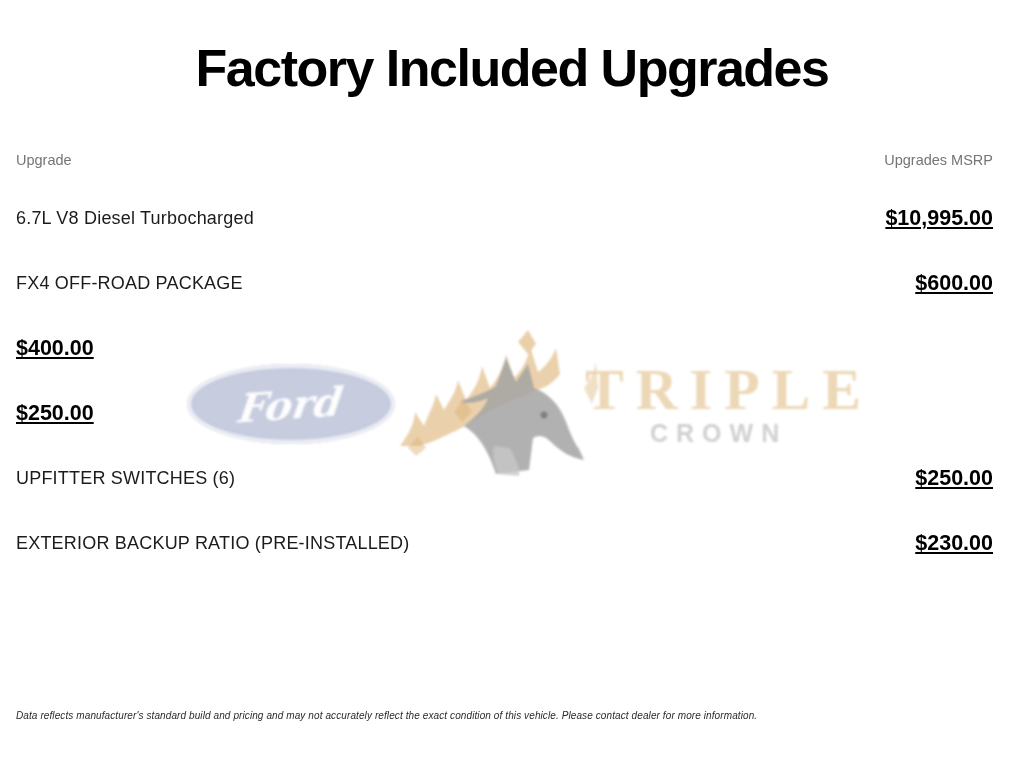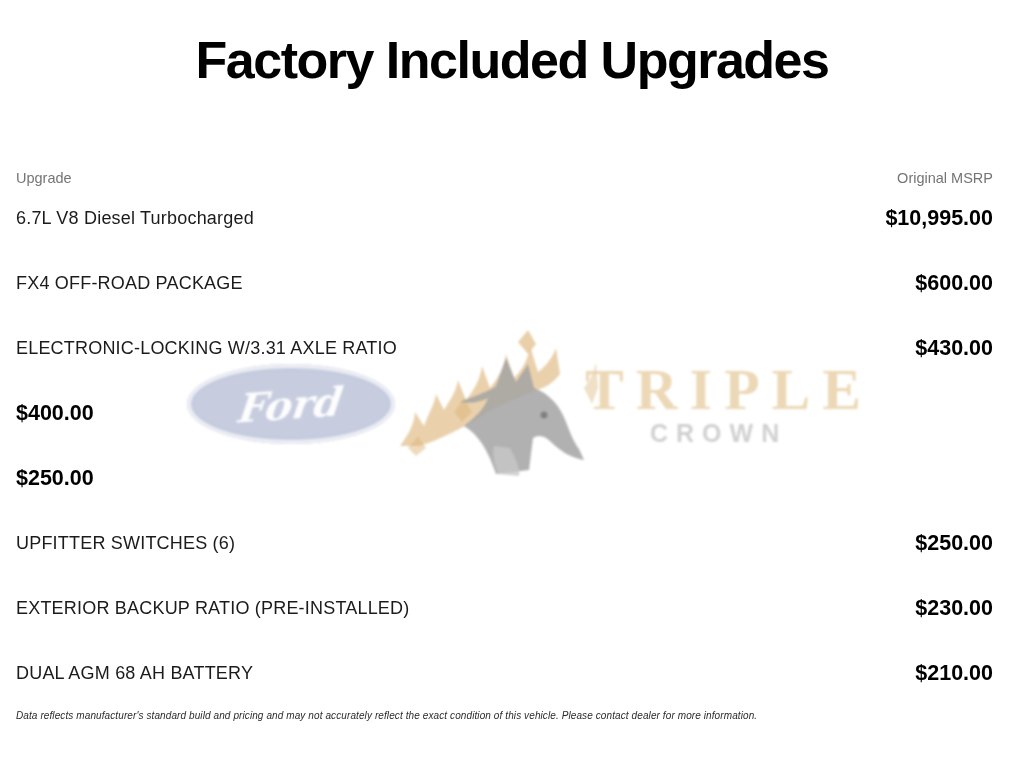--- a/index.html
+++ b/index.html
@@ -9,21 +9,21 @@
     font-family: "Liberation Sans", sans-serif;
     overflow: hidden;
     position: relative;
   }
   .page { position: absolute; inset: 0; }
 
   
   .page-title {
     position: absolute;
     top: 30px; left: 0; right: 0;
-    margin: 0;
+    margin: 8px;
     text-align: center;
     font-size: 52px;
     font-weight: bold;
     letter-spacing: -1.5px;
     color: #000000;
   }
 
   
   .watermark {
     position: absolute; inset: 0;
@@ -78,41 +78,42 @@
 
   
   .content {
     position: absolute;
     left: 16px; right: 31px; top: 152px;
     z-index: 1;
   }
   .thead {
     display: flex;
     justify-content: space-between;
-    align-items: flex-end;
+    align-items: flex-start;
     height: 34px;
     color: #757575;
     font-size: 14.5px;
   }
   .trow {
     display: flex;
     justify-content: space-between;
     align-items: center;
     height: 65px;
     gap: 36px;
   }
   .rlabel {
     font-size: 18px;
     color: #1b1b1b;
     letter-spacing: 0.2px;
   }
   .rprice {
     font-size: 21.5px;
     font-weight: bold;
     color: #000000;
+    text-decoration: underline;
   }
 
   
   .footer {
     position: absolute;
     left: 16px; top: 710px;
     z-index: 1;
     font-size: 10px;
     font-style: italic;
     color: #2a2a2a;
@@ -159,51 +160,43 @@
       </g>
     </svg>
 
     <div class="wm-triple">TRIPLE</div>
     <div class="wm-crown">CROWN</div>
   </div>
 
   <div class="content">
     <div class="thead">
       <span>Upgrade</span>
-      <span>Original MSRP</span>
+      <span>Upgrades MSRP</span>
     </div>
     <div id="rows">
         <div class="trow">
           <span class="rlabel">6.7L V8 Diesel Turbocharged</span>
           <span class="rprice">$10,995.00</span>
         </div>
         <div class="trow">
           <span class="rlabel">FX4 OFF-ROAD PACKAGE</span>
           <span class="rprice">$600.00</span>
         </div>
         <div class="trow">
-          <span class="rlabel">ELECTRONIC-LOCKING W/3.31 AXLE RATIO</span>
-          <span class="rprice">$430.00</span>
-        </div>
-        <div class="trow">
           <span class="rprice">$400.00</span>
         </div>
         <div class="trow">
           <span class="rprice">$250.00</span>
         </div>
         <div class="trow">
           <span class="rlabel">UPFITTER SWITCHES (6)</span>
           <span class="rprice">$250.00</span>
         </div>
         <div class="trow">
           <span class="rlabel">EXTERIOR BACKUP RATIO (PRE-INSTALLED)</span>
           <span class="rprice">$230.00</span>
         </div>
-        <div class="trow">
-          <span class="rlabel">DUAL AGM 68 AH BATTERY</span>
-          <span class="rprice">$210.00</span>
-        </div>
       </div>
   </div>
 
   <div class="footer">Data reflects manufacturer's standard build and pricing and may not accurately reflect the exact condition of this vehicle. Please contact dealer for more information.</div>
 
 </div>
 
 </body></html>

